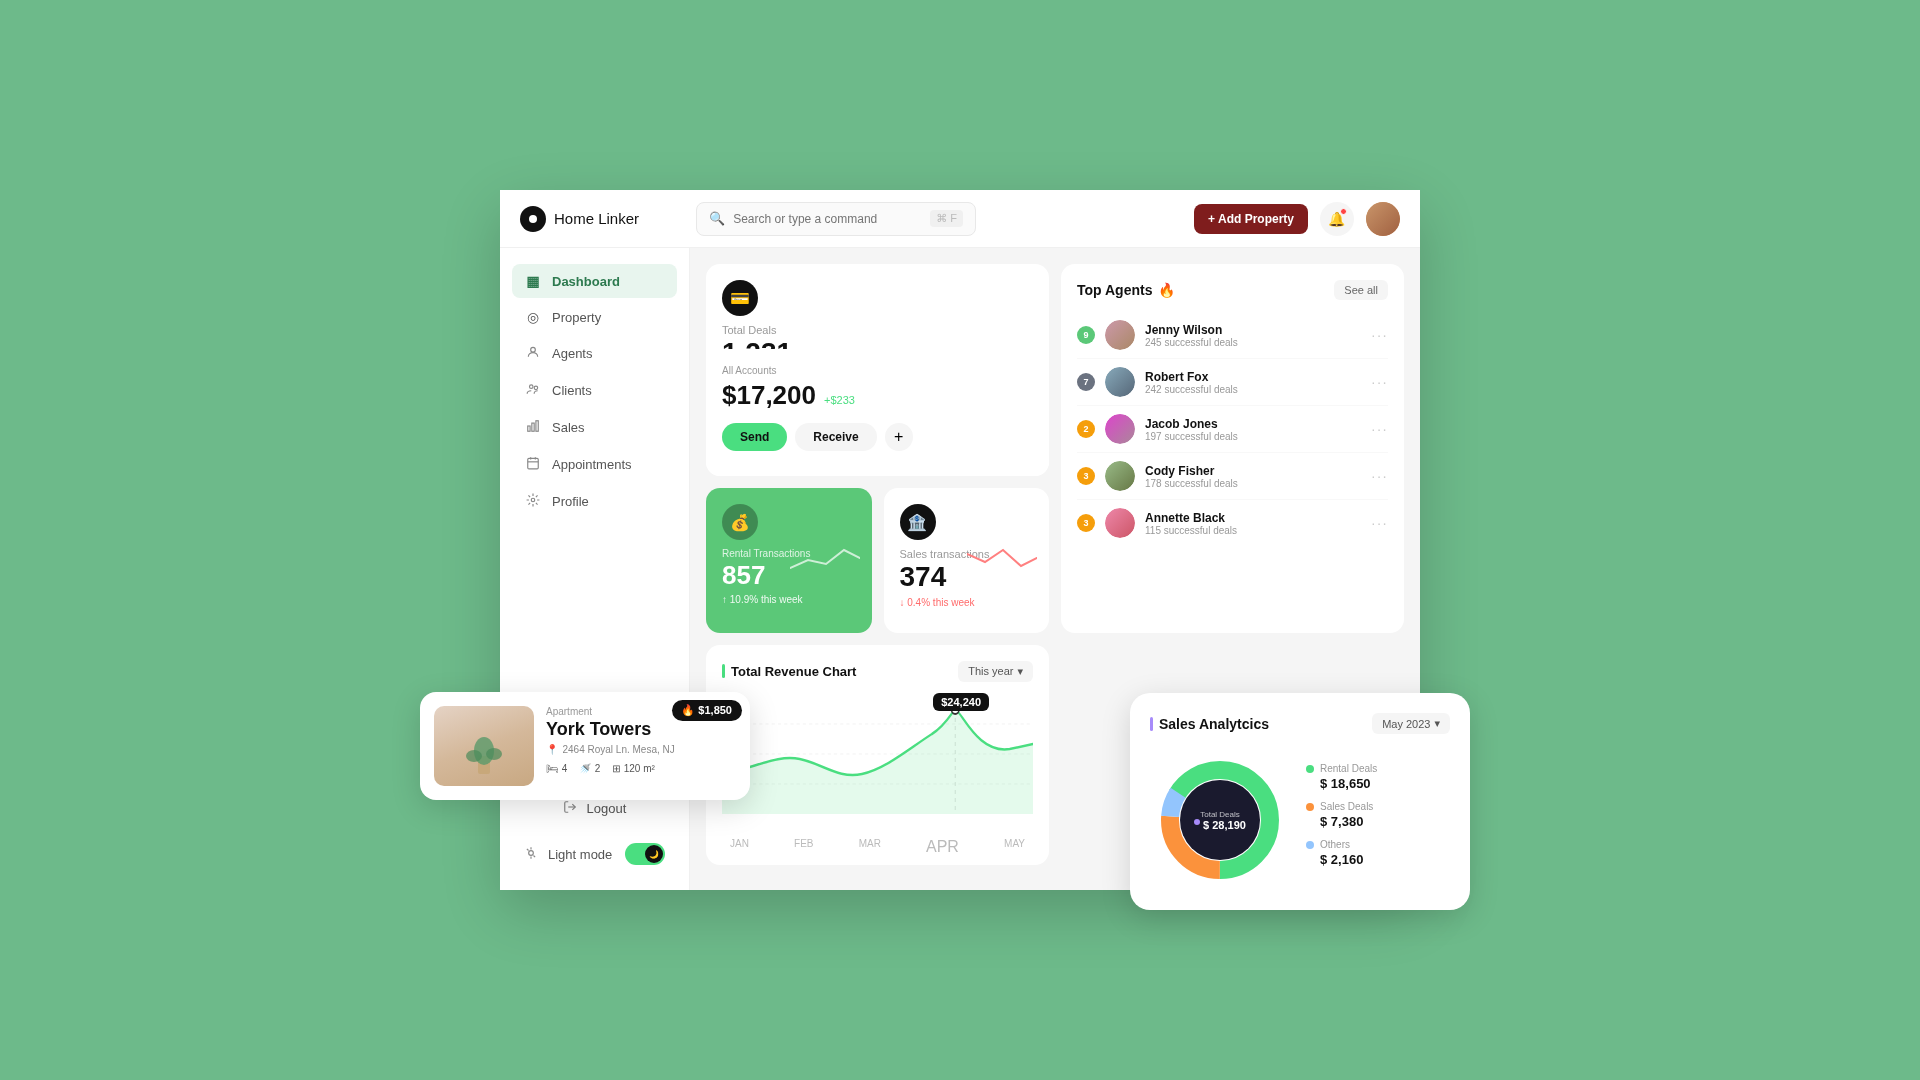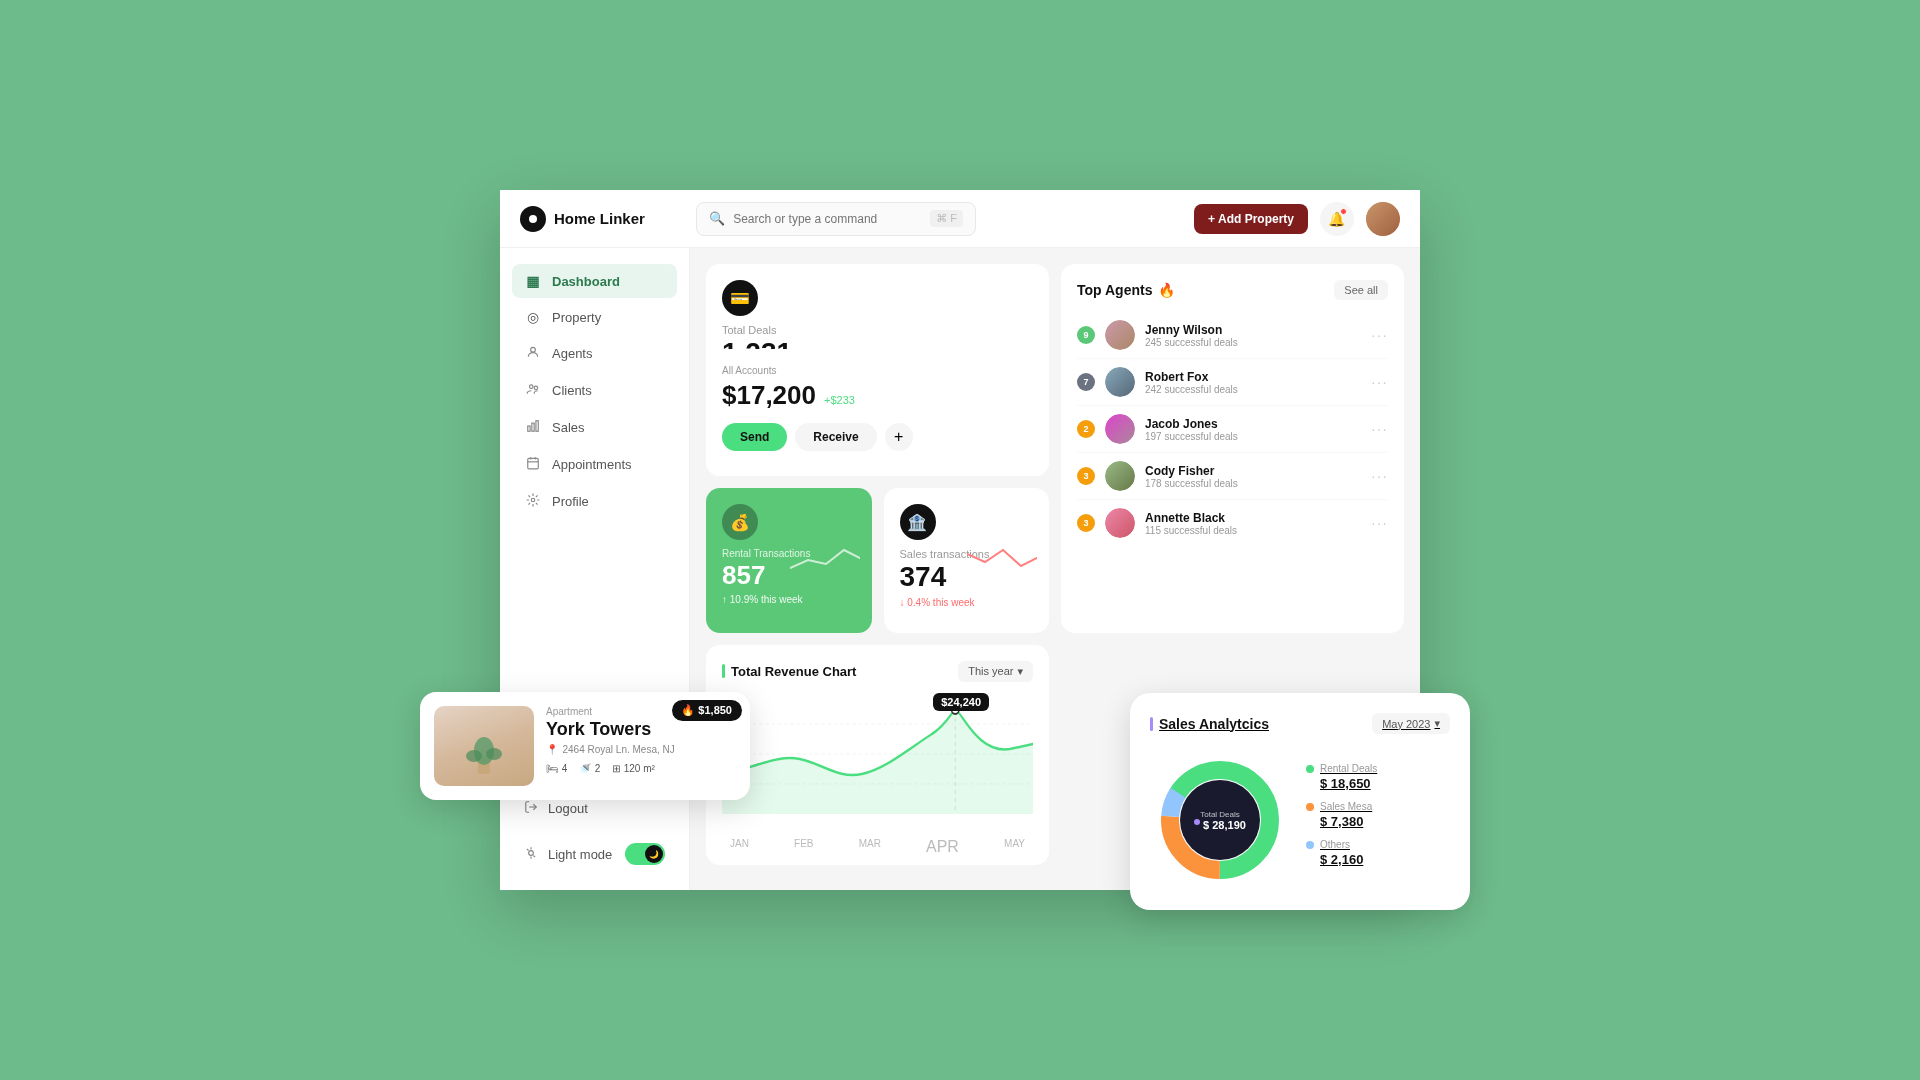--- a/index.html
+++ b/index.html
@@ -34,21 +34,21 @@
       align-items: center;
       padding: 0 20px;
       border-bottom: 1px solid #f0f0f0;
       flex-shrink: 0;
       gap: 16px;
     }
     .logo {
       display: flex;
       align-items: center;
       gap: 8px;
-      font-weight: 700;
+      font-weight: 400;
       font-size: 15px;
       color: #111;
       min-width: 160px;
     }
     .logo-icon {
       width: 26px;
       height: 26px;
       background: #111;
       border-radius: 50%;
       display: flex;
@@ -192,20 +192,21 @@
     }
     .logout-item {
       display: flex;
       align-items: center;
       gap: 10px;
       padding: 9px 12px;
       cursor: pointer;
       font-size: 13px;
       color: #555;
       margin-bottom: 8px;
+      justify-content: center;
     }
     .light-mode-item {
       display: flex;
       align-items: center;
       gap: 10px;
       padding: 9px 12px;
       font-size: 13px;
       color: #555;
     }
     .toggle {
@@ -982,21 +983,21 @@
         </div>
         <div class="spec">
           <span>⊞</span>
           <span>120 m²</span>
         </div>
       </div>
     </div>
     <div class="property-price-badge">🔥 $1,850</div>
   </div>
 
-  <div class="analytics-card" style="position: absolute; right: -50px; bottom: -20px; z-index: 10; text-decoration: underline;">
+  <div class="analytics-card" style="position: absolute; right: -50px; bottom: -20px; z-index: 10;">
     <div class="analytics-header">
       <div class="analytics-title">Sales Analytcics</div>
       <button class="month-btn">
         <span>May 2023</span>
         <span>▾</span>
       </button>
     </div>
     <div class="analytics-body">
       <div class="donut-container">
         <svg width="140" height="140" viewBox="0 0 140 140">
@@ -1019,21 +1020,21 @@
         <div class="legend-item">
           <div class="legend-label">
             <span class="legend-dot" style="background:#4ade80;"></span>
             <span>Rental Deals</span>
           </div>
           <div class="legend-value">$ 18,650</div>
         </div>
         <div class="legend-item">
           <div class="legend-label">
             <span class="legend-dot" style="background:#fb923c;"></span>
-            <span>Sales Mesa</span>
+            <span>Sales Deals</span>
           </div>
           <div class="legend-value">$ 7,380</div>
         </div>
         <div class="legend-item">
           <div class="legend-label">
             <span class="legend-dot" style="background:#93c5fd;"></span>
             <span>Others</span>
           </div>
           <div class="legend-value">$ 2,160</div>
         </div>

